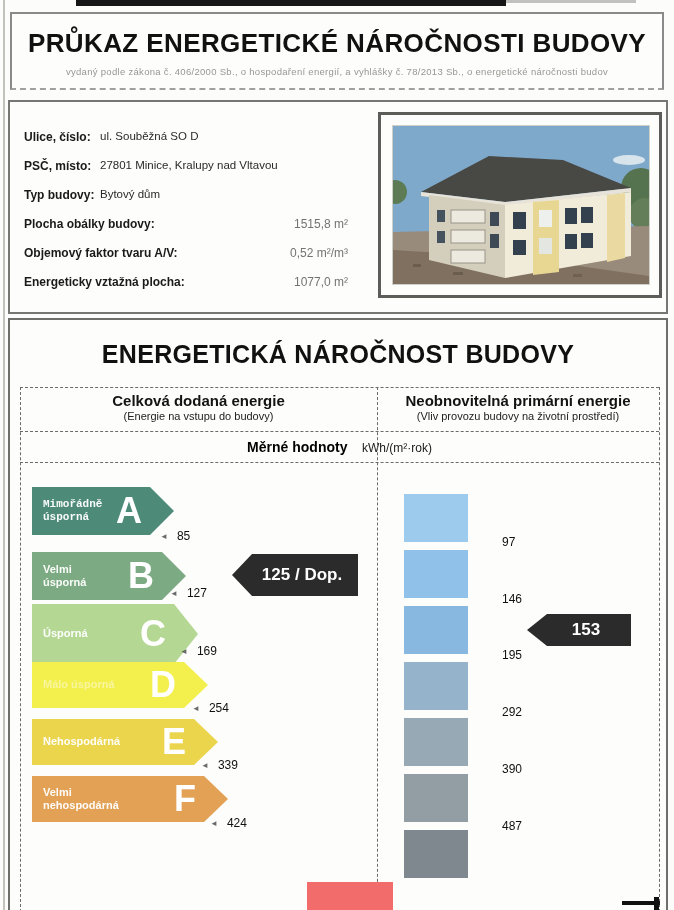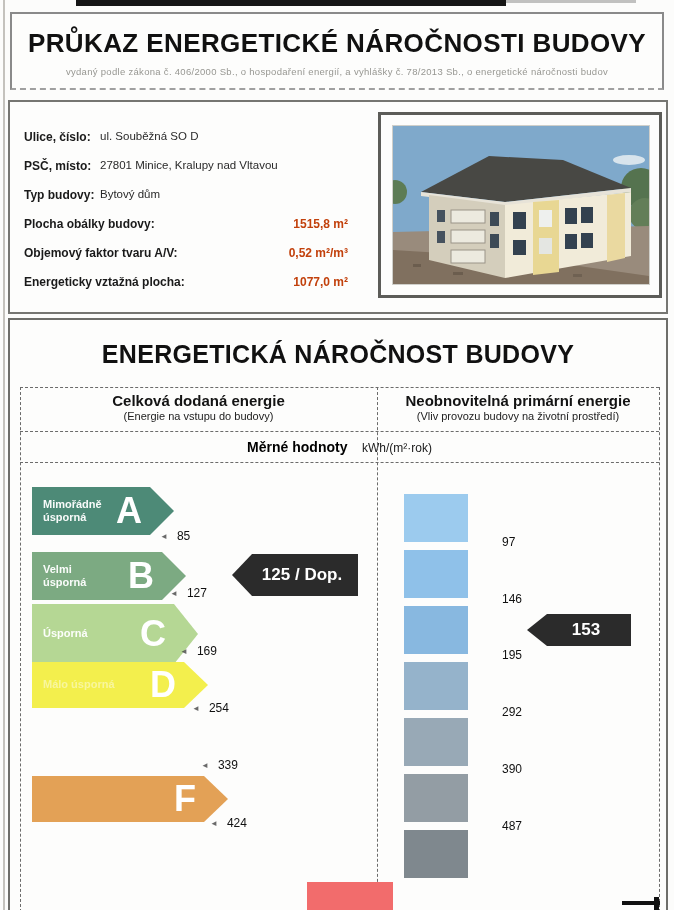--- a/index.html
+++ b/index.html
@@ -16,21 +16,21 @@
   
   .title-box{left:10px;top:12px;width:650px;height:74px;border:2px solid #8a8a8a;border-bottom:2px dashed #a0a0a0;background:#fdfdfc;text-align:center;}
   .doc-title{margin-top:14px;font-size:26px;font-weight:bold;letter-spacing:.4px;color:#111;}
   .doc-subtitle{margin-top:7px;font-size:9.5px;color:#979792;letter-spacing:.3px;}
   
   .info-box{left:8px;top:100px;width:656px;height:210px;border:2px solid #767672;background:#fdfdfc;}
   .info-rows{position:absolute;left:14px;top:16px;width:332px;}
   .info-row{position:absolute;left:0;height:22px;font-size:12px;white-space:nowrap;}
   .info-row .lbl{font-weight:bold;color:#1a1a1a;}
   .info-row.inline .val{position:absolute;left:76px;font-weight:normal;font-size:11.5px;color:#2a2a2a;}
-  .info-row.metric .val{position:absolute;right:0;font-weight:bold;font-size:12px;color:#c2410c;}
+  .info-row.metric .val{position:absolute;right:0;font-weight:normal;font-size:12px;color:#737373;}
   
   .photo-frame{left:378px;top:112px;width:284px;height:186px;border:3px solid #5c5c58;background:#fdfdfc;box-sizing:border-box;}
   .photo-inner{position:absolute;left:11px;top:10px;width:256px;height:158px;border:1px solid #cfcfca;overflow:hidden;}
   
   .main-box{left:8px;top:318px;width:656px;height:600px;border:2px solid #6e6e6a;background:#fdfdfc;}
   .section-title{position:absolute;left:0;top:20px;width:100%;text-align:center;font-size:25px;font-weight:bold;letter-spacing:.3px;color:#111;}
   .headers-row{position:absolute;left:10px;top:67px;width:639px;height:43px;border-top:1px dashed #6b6b6b;border-bottom:1px dashed #6b6b6b;}
   .hdr-cell{position:absolute;top:4px;text-align:center;}
   .hdr-cell .t{font-size:15px;font-weight:bold;color:#131313;}
   .hdr-cell .s{font-size:11px;color:#222;margin-top:1px;}
@@ -165,21 +165,21 @@
       <span class="u-main">Měrné hodnoty</span>
       <span class="u-unit">kWh/(m²·rok)</span>
     </div>
   </div>
 
   <div class="vdash l"></div>
   <div class="vdash m"></div>
   <div class="vdash r"></div>
 
   <div class="band" style="left: 22px; top: 167px; width: 142px; height: 48px; background-color: rgb(77, 138, 119);">
-    <span class="blabel" style="width:72px;">Mimořádně úsporná</span>
+    <span class="blabel" style="width:72px;font-family:Liberation Mono, monospace;">Mimořádně úsporná</span>
     <span class="bgrade">A</span>
   </div>
   <div class="thr" style="left:150px;top:209px;"><span class="tick">◄</span><span>85</span></div>
 
   <div class="band" style="left: 22px; top: 232px; width: 154px; height: 48px; background-color: rgb(124, 170, 130);">
     <span class="blabel" style="width:60px;">Velmi úsporná</span>
     <span class="bgrade">B</span>
   </div>
   <div class="thr" style="left:160px;top:266px;"><span class="tick">◄</span><span>127</span></div>
 
@@ -188,23 +188,28 @@
     <span class="bgrade">C</span>
   </div>
   <div class="thr" style="left:170px;top:324px;"><span class="tick">◄</span><span>169</span></div>
 
   <div class="band faint" style="left: 22px; top: 342px; width: 176px; height: 46px; background-color: rgb(243, 239, 77);">
     <span class="blabel">Málo úsporná</span>
     <span class="bgrade">D</span>
   </div>
   <div class="thr" style="left:182px;top:381px;"><span class="tick">◄</span><span>254</span></div>
 
+  <div class="band" style="left: 22px; top: 399px; width: 186px; height: 46px; background-color: rgb(235, 213, 77);">
+    <span class="blabel">Nehospodárná</span>
+    <span class="bgrade">E</span>
+  </div>
   <div class="thr" style="left:191px;top:438px;"><span class="tick">◄</span><span>339</span></div>
 
   <div class="band" style="left: 22px; top: 456px; width: 196px; height: 46px; background-color: rgb(227, 161, 86);">
+    <span class="blabel" style="width:100px;">Velmi nehospodárná</span>
     <span class="bgrade">F</span>
   </div>
   <div class="thr" style="left:200px;top:496px;"><span class="tick">◄</span><span>424</span></div>
 
 
   <div class="varrow arrow-black" style="left:222px;top:234px;width:126px;height:42px;">
     <span style="font-size:17px;">125 / Dop.</span>
   </div>
 
   <div class="sq" style="top: 174px; background-color: rgb(156, 203, 238);"></div>

